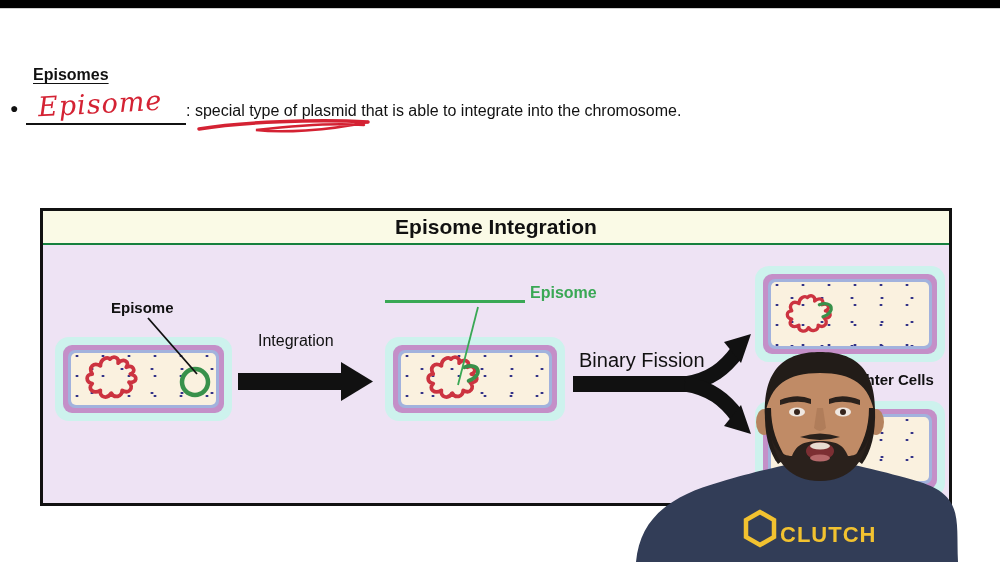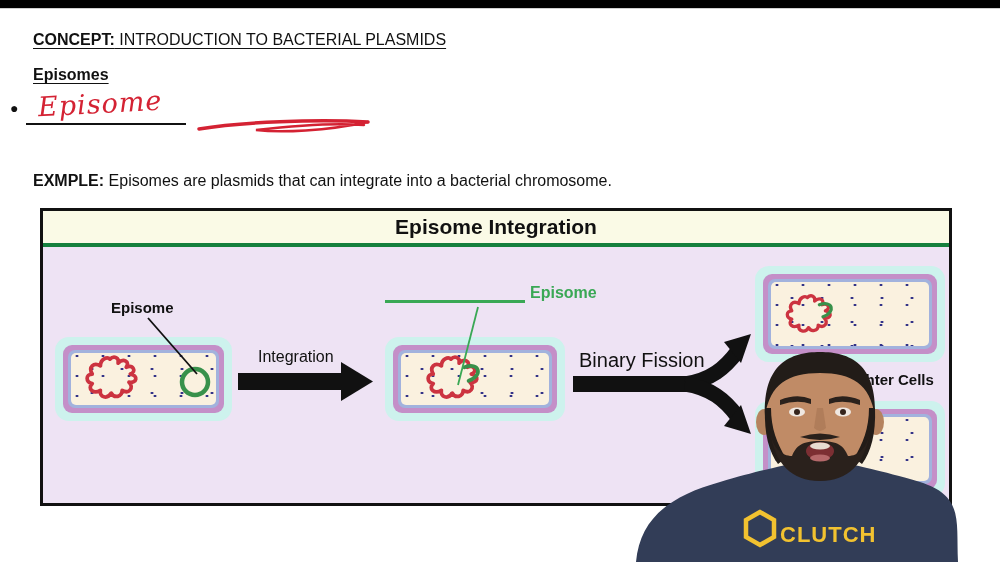--- a/index.html
+++ b/index.html
@@ -13,65 +13,62 @@
   .heading{left:33px;top:66px;font-size:16px;font-weight:bold;}
   .bullet-dot{left:10px;top:100px;font-size:14px;}
   .handwritten{left:38px;top:88px;font-size:27px;color:#d42233;
                font-family:"DejaVu Serif",serif;font-style:italic;transform:rotate(-3deg);letter-spacing:1px;}
   .hand-underline{position:absolute;left:26px;top:123px;width:160px;height:2px;background:#111;}
   .definition{left:186px;top:102px;font-size:16px;}
   .subbullet{left:88px;top:138px;font-size:16px;}
   .blank{display:inline-block;width:152px;height:15px;border-bottom:1.5px solid #111;margin:0 6px -2px 6px;}
   .example{left:33px;top:172px;font-size:16px;}
   .diagram-box{position:absolute;left:40px;top:208px;width:912px;height:298px;border:3px solid #111;box-sizing:border-box;background:#eee3f4;}
-  .diagram-header{height:32px;background:#fafae6;border-bottom:4px solid #15803d;text-align:center;
+  .diagram-header{height:32px;background:#fafae6;border-bottom:2px solid #15803d;text-align:center;
                   font-size:21px;font-weight:bold;line-height:32px;}
   .cell{position:absolute;background:#cdf2ed;border-radius:14px;padding:8px;box-sizing:border-box;}
   .cell-wall{background:#c48fc8;border-radius:9px;padding:5px;height:100%;box-sizing:border-box;}
   .cell-mem{background:#a2b2dd;border-radius:7px;padding:3px;height:100%;box-sizing:border-box;}
   .cyto{position:relative;height:100%;border-radius:5px;background-color:#faf1df;
         background-image:radial-gradient(#333388 1.5px,transparent 1.7px),radial-gradient(#333388 1.5px,transparent 1.7px);
         background-size:30px 24px,26px 20px;background-position:6px 4px,19px 13px;}
   .cyto svg{position:absolute;left:0;top:0;}
   .lbl{position:absolute;white-space:nowrap;}
   .lbl-episome1{left:111px;top:299px;font-size:15px;font-weight:bold;}
-  .lbl-integration{left:258px;top:348px;font-size:16px;}
+  .lbl-integration{left:258px;top:332px;font-size:16px;}
   .lbl-episome2{left:530px;top:284px;font-size:16px;font-weight:bold;color:#3aa855;}
   .lbl-binary{left:579px;top:349px;font-size:20px;}
   .lbl-daughter{left:828px;top:371px;font-size:15px;font-weight:600;}
   .green-blank{position:absolute;left:385px;top:300px;width:140px;height:3px;background:#3aa855;}
   .ovl{position:absolute;}
 </style>
 </head>
 <body>
 
 <div class="stage">
 
   <div class="topbar"></div>
 
-  <div class="absline concept">
-    <span class="b u">CONCEPT:</span><span class="u"> INTRODUCTION TO BACTERIAL PLASMIDS</span>
-  </div>
 
   <div class="absline heading u">Episomes</div>
 
   <div class="absline bullet-dot">●</div>
   <div class="absline handwritten">Episome</div>
   <div class="hand-underline"></div>
 
+  <div class="absline definition">
+    <span>: special type of </span><span>plasmid</span><span> that is able to integrate into the chromosome.</span>
+  </div>
 
   <svg class="ovl" style="left:196px;top:117px;" width="178" height="18">
     <path d="M3,12 C45,5 120,2 172,5" stroke="#d42233" stroke-width="3.5" fill="none" stroke-linecap="round"></path>
     <path d="M172,5 C130,14 85,16 60,13 C95,9 140,6 168,8" stroke="#d42233" stroke-width="2.5" fill="none" stroke-linecap="round"></path>
   </svg>
 
 
-  <div class="absline example">
-    <span class="b">EXMPLE:</span><span> Episomes are plasmids that can integrate into a bacterial chromosome.</span>
-  </div>
 
   <div class="diagram-box">
     <div class="diagram-header">Episome Integration</div>
   </div>
 
   <div class="cell" style="left:55px;top:337px;width:177px;height:84px;">
     <div class="cell-wall">
         <div class="cell-mem">
           <div class="cyto">
       <svg width="145" height="52" viewBox="0 0 145 52">

